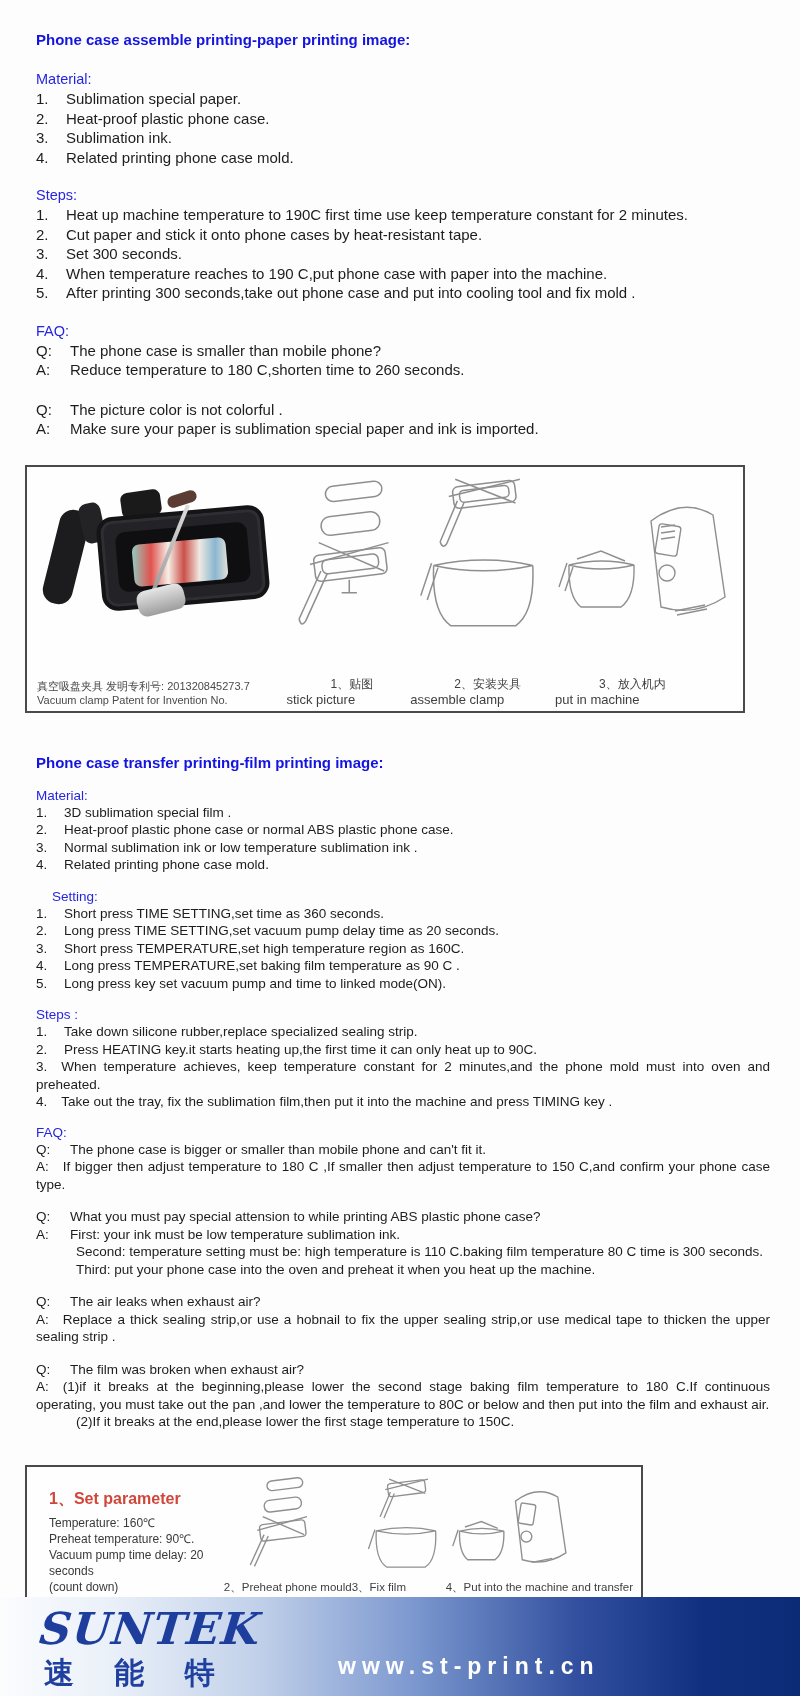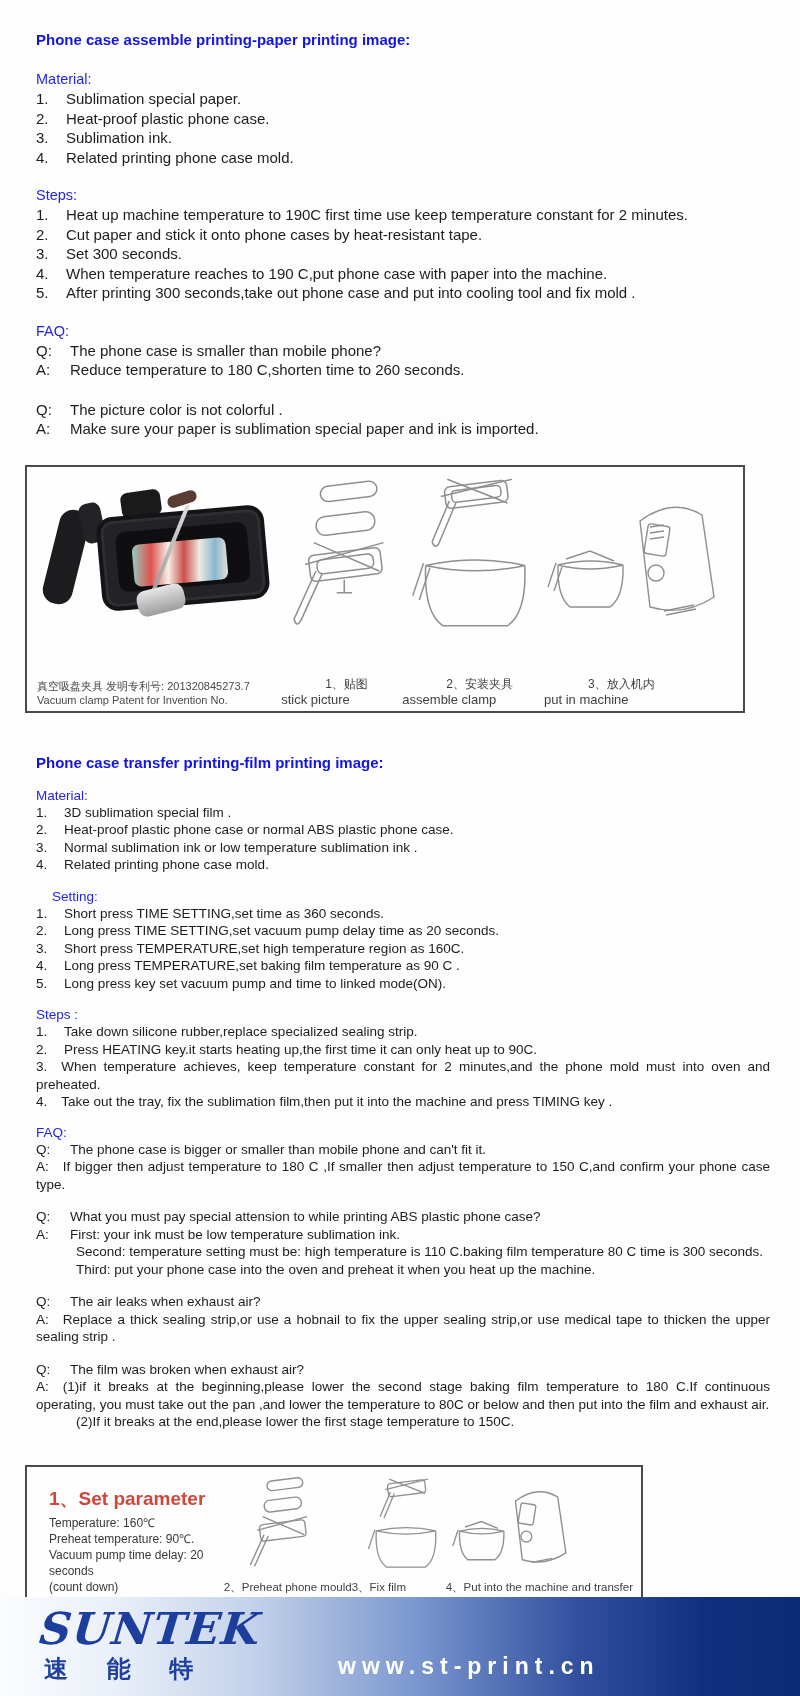--- a/index.html
+++ b/index.html
@@ -21,21 +21,21 @@
 
   
   .s2 { font-size:13.5px; line-height:17.5px; }
   .s2 .n { flex:0 0 28px; }
   .pj { text-align:justify; }
   .pj .lab { padding-right:14px; }
   .indent40 { margin-left:40px; }
 
   
   .figbox { border:2px solid #4a4a4a; background:#fefefe; }
-  .figbox1 { width:720px; height:248px; margin:26px 0 0 -11px; padding:8px 23px 4px 10px; display:flex; }
+  .figbox1 { width:720px; height:248px; margin:26px 0 0 -11px; padding:8px 12px 4px 10px; display:flex; }
   .figcol { display:flex; flex-direction:column; }
   .figarea { flex:1; position:relative; }
   .figcap-zh { font-size:12px; color:#3f3f3f; line-height:15px;margin-left:44px; }
   .figcap-en { font-size:13px; color:#3f3f3f; line-height:15px; }
   .patent-cap { font-size:11px; color:#4a4a4a; line-height:14px; }
   svg.lineart { display:block; }
 
   
   .photo { position:relative; width:100%; height:100%; overflow:hidden; }
   .ph-knob   { position:absolute; top:16px; left:84px; width:40px; height:26px; background:#1a1a1a; border-radius:7px; transform:rotate(-8deg); }
@@ -44,31 +44,31 @@
   .ph-tray   { position:absolute; top:36px; left:62px; width:168px; height:94px; background:#232327; border:4px solid #141416; border-radius:16px; transform:rotate(-5deg); box-shadow:inset 0 0 0 3px #2e2e33; }
   .ph-cavity { position:absolute; top:12px; left:14px; right:14px; bottom:14px; background:#0f0f11; border-radius:10px; }
   .ph-phone  { position:absolute; top:66px; left:96px; width:94px; height:42px; border-radius:7px; transform:rotate(-5deg);
                background:linear-gradient(95deg,#8fd0c5 0%,#e0524e 20%,#f5efe7 38%,#cc4f49 54%,#efe9e2 70%,#88b7cf 86%,#e8e2da 100%); }
   .ph-rod    { position:absolute; top:26px; left:128px; width:4px; height:112px; background:linear-gradient(#dddddd,#8d8d8d); transform:rotate(22deg); }
   .ph-rodtop { position:absolute; top:18px; left:130px; width:30px; height:12px; background:#5a3c35; border-radius:6px; transform:rotate(-18deg); }
   .ph-clip   { position:absolute; top:112px; left:100px; width:48px; height:26px; background:linear-gradient(#e6e6e6,#9d9d9d); border-radius:9px; transform:rotate(-14deg); }
 
   
   .figbox2 { width:618px; height:140px; margin:34px 0 0 -11px; padding:6px 8px 4px 14px; display:flex; }
-  .param-title { color:#d0463a; font-size:19px; font-weight:bold; line-height:24px; margin:14px 0 4px 8px; }
+  .param-title { color:#d0463a; font-size:16px; font-weight:bold; line-height:24px; margin:14px 0 4px 8px; }
   .param-line  { font-size:12px; font-weight:normal; color:#3a3a3a; line-height:16px; margin-left:8px; }
   .fig2col { display:flex; flex-direction:column; align-items:flex-start; }
   .fig2cap { font-size:11.5px; color:#3f3f3f; line-height:13px; white-space:nowrap; }
 
   
   .footer { position:absolute; left:0; top:1597px; width:800px; height:99px;
             background:linear-gradient(90deg,#fbfcfe 0%,#eaf0f9 14%,#c2d1ea 32%,#7b97cf 52%,#32509f 72%,#10307f 88%,#0c2b77 100%); }
   .logo-en { position:absolute; left:40px; top:6px; font-family:"DejaVu Serif", serif; font-style:italic; font-weight:bold;
              font-size:44px; color:#1e3e9e; letter-spacing:1px; transform:skewX(-6deg); }
-  .logo-zh { position:absolute; left:44px; top:56px; font-weight:bold; font-size:24px; color:#2040a0; letter-spacing:16px; }
+  .logo-zh { position:absolute; left:44px; top:56px; font-weight:bold; font-size:30px; color:#2040a0; letter-spacing:16px; }
   .website { position:absolute; left:338px; top:56px; color:#ffffff; font-weight:bold; font-size:23px; letter-spacing:6px; }
 </style>
 </head>
 <body>
 
 <div class="page">
   <div class="content">
 
     <div class="h-title">Phone case assemble printing-paper printing image:</div>
 

